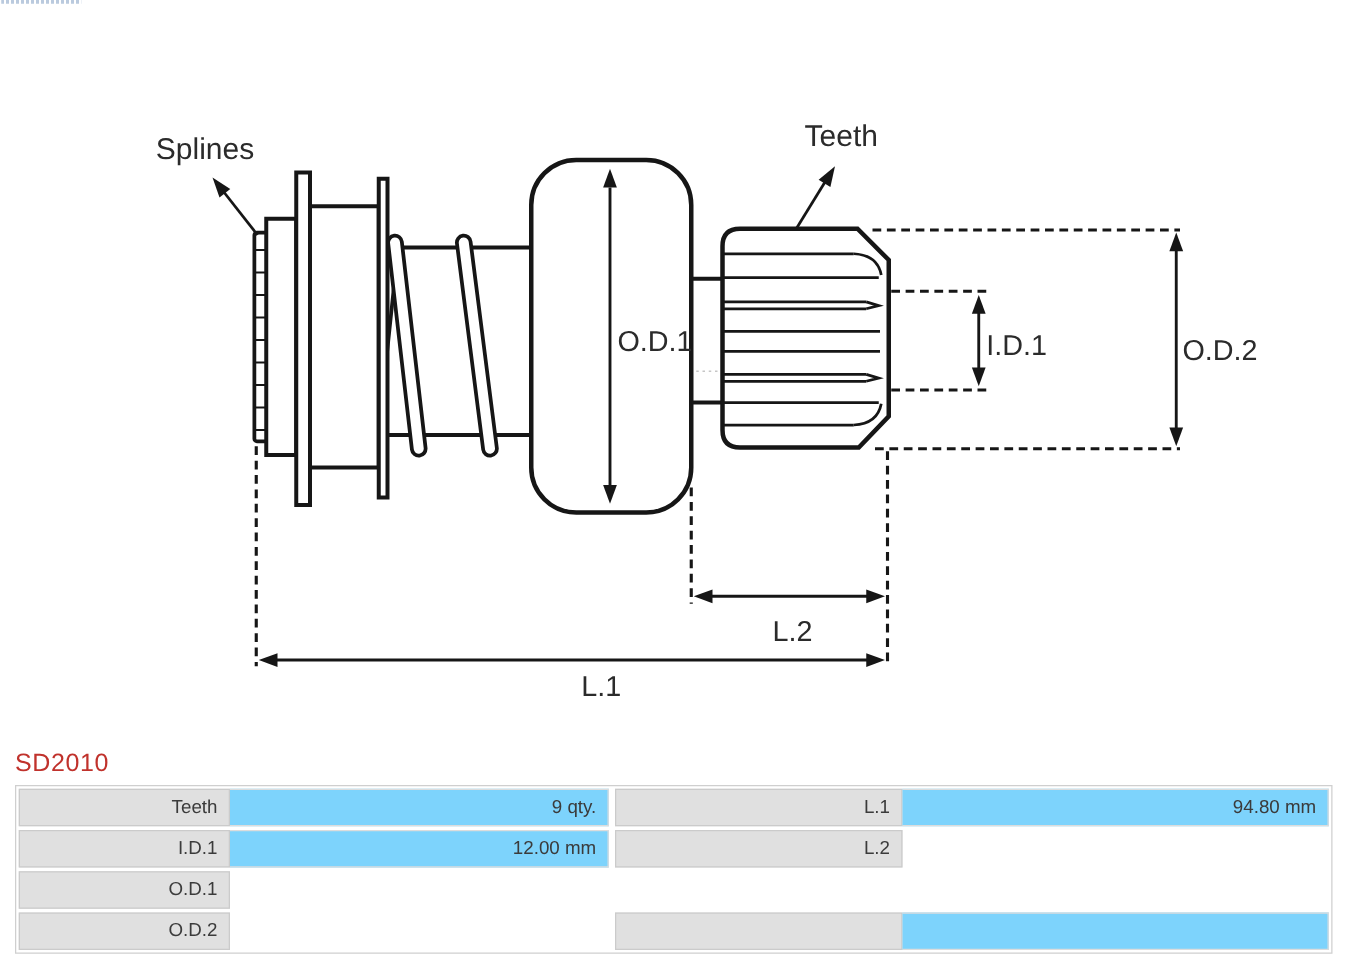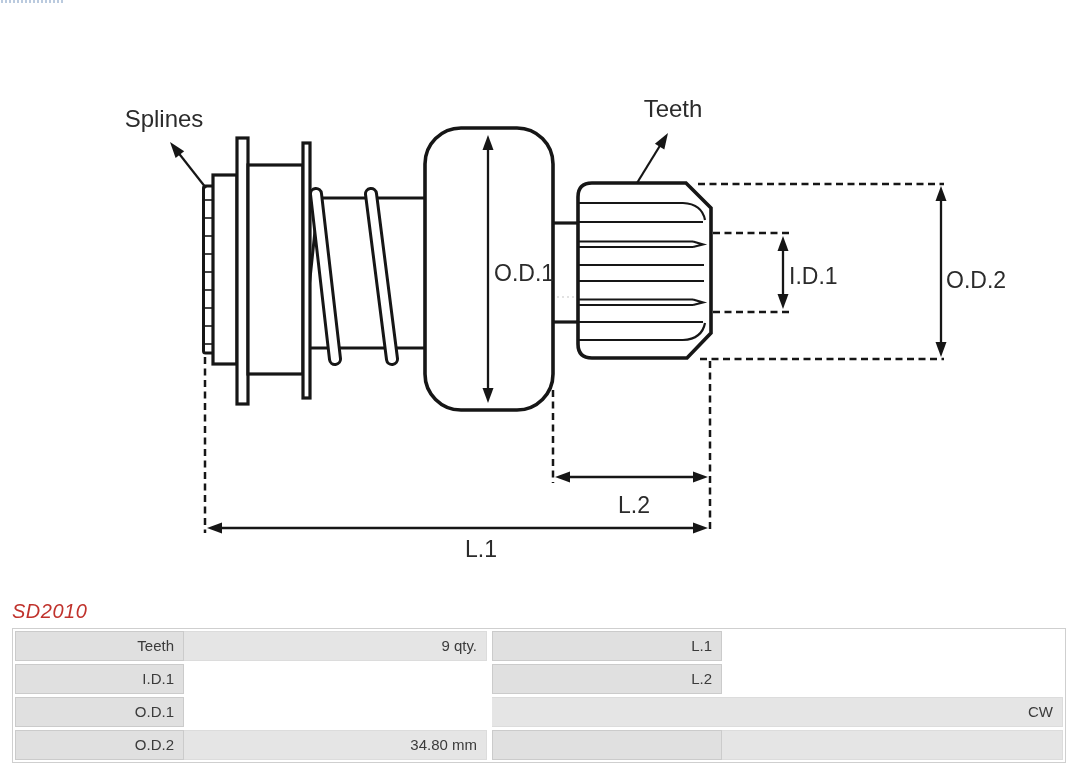--- a/index.html
+++ b/index.html
@@ -30,21 +30,20 @@
     left: 0; top: 0;
     width: 1080px; height: 598px;
   }
 
   .part-code {
     position: absolute;
     left: 12px; top: 600px;
     font-size: 20px;
     letter-spacing: 0.5px;
     color: #c0322c;
-    font-style: italic;
   }
 
   .spec-table {
     position: absolute;
     left: 12px; top: 628px;
     width: 1054px;
     box-sizing: border-box;
     border: 1px solid #cfcfcf;
     padding: 2px;
     display: flex;
@@ -71,21 +70,21 @@
     text-align: right;
     padding-right: 9px;
     overflow: hidden;
     white-space: nowrap;
   }
   .spec-label {
     background: #e0e0e0;
     border: 1px solid #cbcbcb;
   }
   .spec-value {
-    background: #e5e5e5;
+    background: #7dd3fc;
     border: 1px solid #dcdcdc;
     border-left: none;
     flex: 1;
   }
   .spec-half.left  .spec-label { width: 169px; }
   .spec-half.right .spec-label { width: 230px; }
 
   svg text {
     fill: #2b2b2b;
     font-family: "Liberation Sans", sans-serif;
@@ -216,37 +215,37 @@
 <div class="part-code">SD2010</div>
 
 <div class="spec-table">
   <div class="spec-half left">
     <div class="spec-row">
       <div class="spec-cell spec-label">Teeth</div>
       <div class="spec-cell spec-value">9 qty.</div>
     </div>
     <div class="spec-row">
       <div class="spec-cell spec-label">I.D.1</div>
+      <div class="spec-cell spec-value">12.00 mm</div>
     </div>
     <div class="spec-row">
       <div class="spec-cell spec-label">O.D.1</div>
     </div>
     <div class="spec-row">
       <div class="spec-cell spec-label">O.D.2</div>
-      <div class="spec-cell spec-value">34.80 mm</div>
     </div>
   </div>
   <div class="spec-half right">
     <div class="spec-row">
       <div class="spec-cell spec-label">L.1</div>
+      <div class="spec-cell spec-value">94.80 mm</div>
     </div>
     <div class="spec-row">
       <div class="spec-cell spec-label">L.2</div>
     </div>
     <div class="spec-row">
-      <div class="spec-cell spec-value">CW</div>
     </div>
     <div class="spec-row">
       <div class="spec-cell spec-label"></div>
       <div class="spec-cell spec-value"></div>
     </div>
   </div>
 </div>
 
 </body></html>

